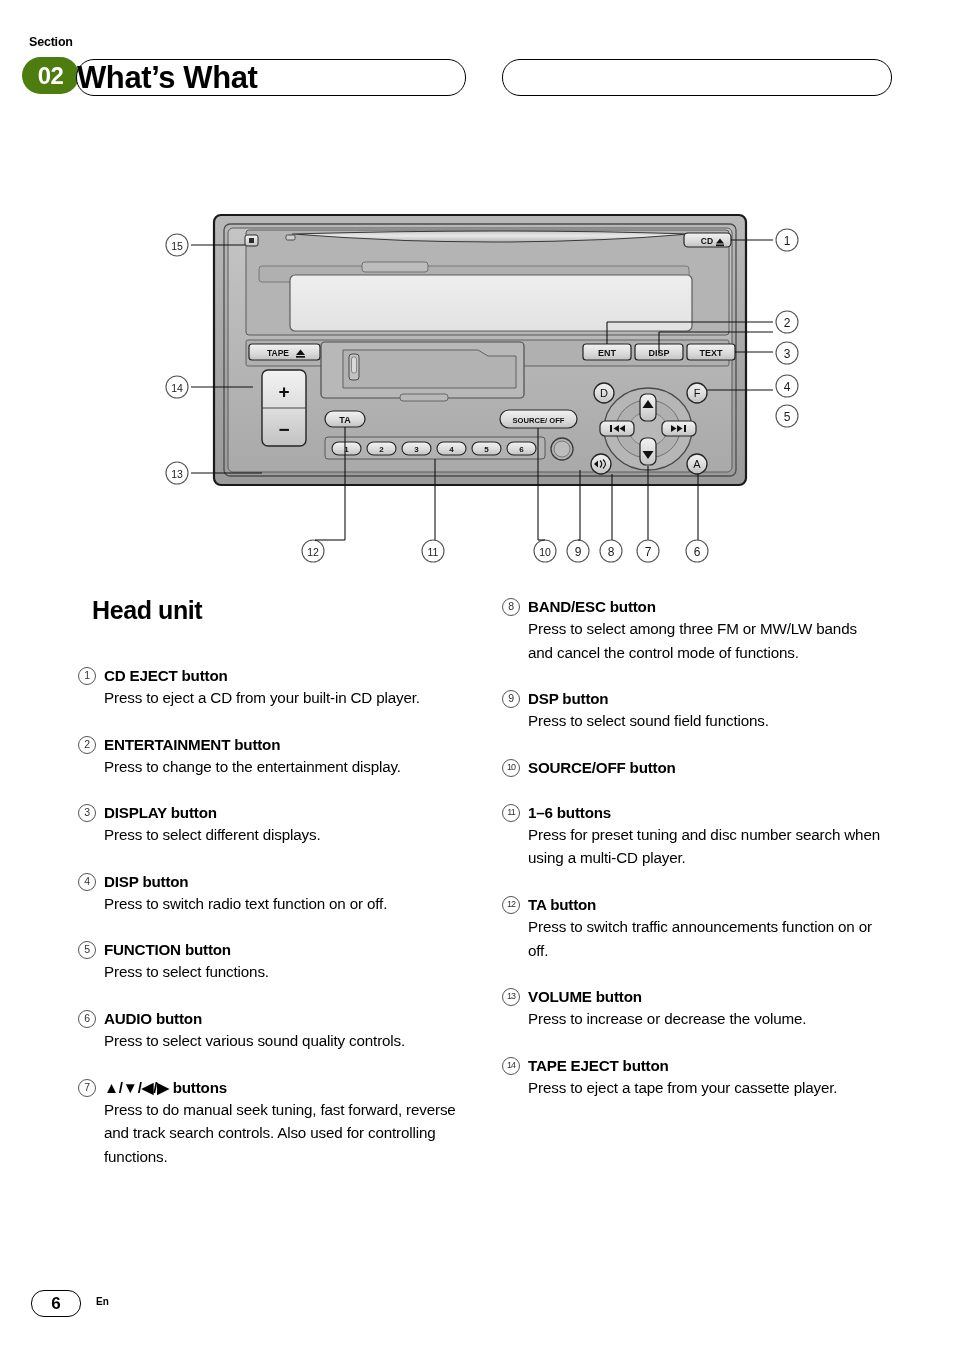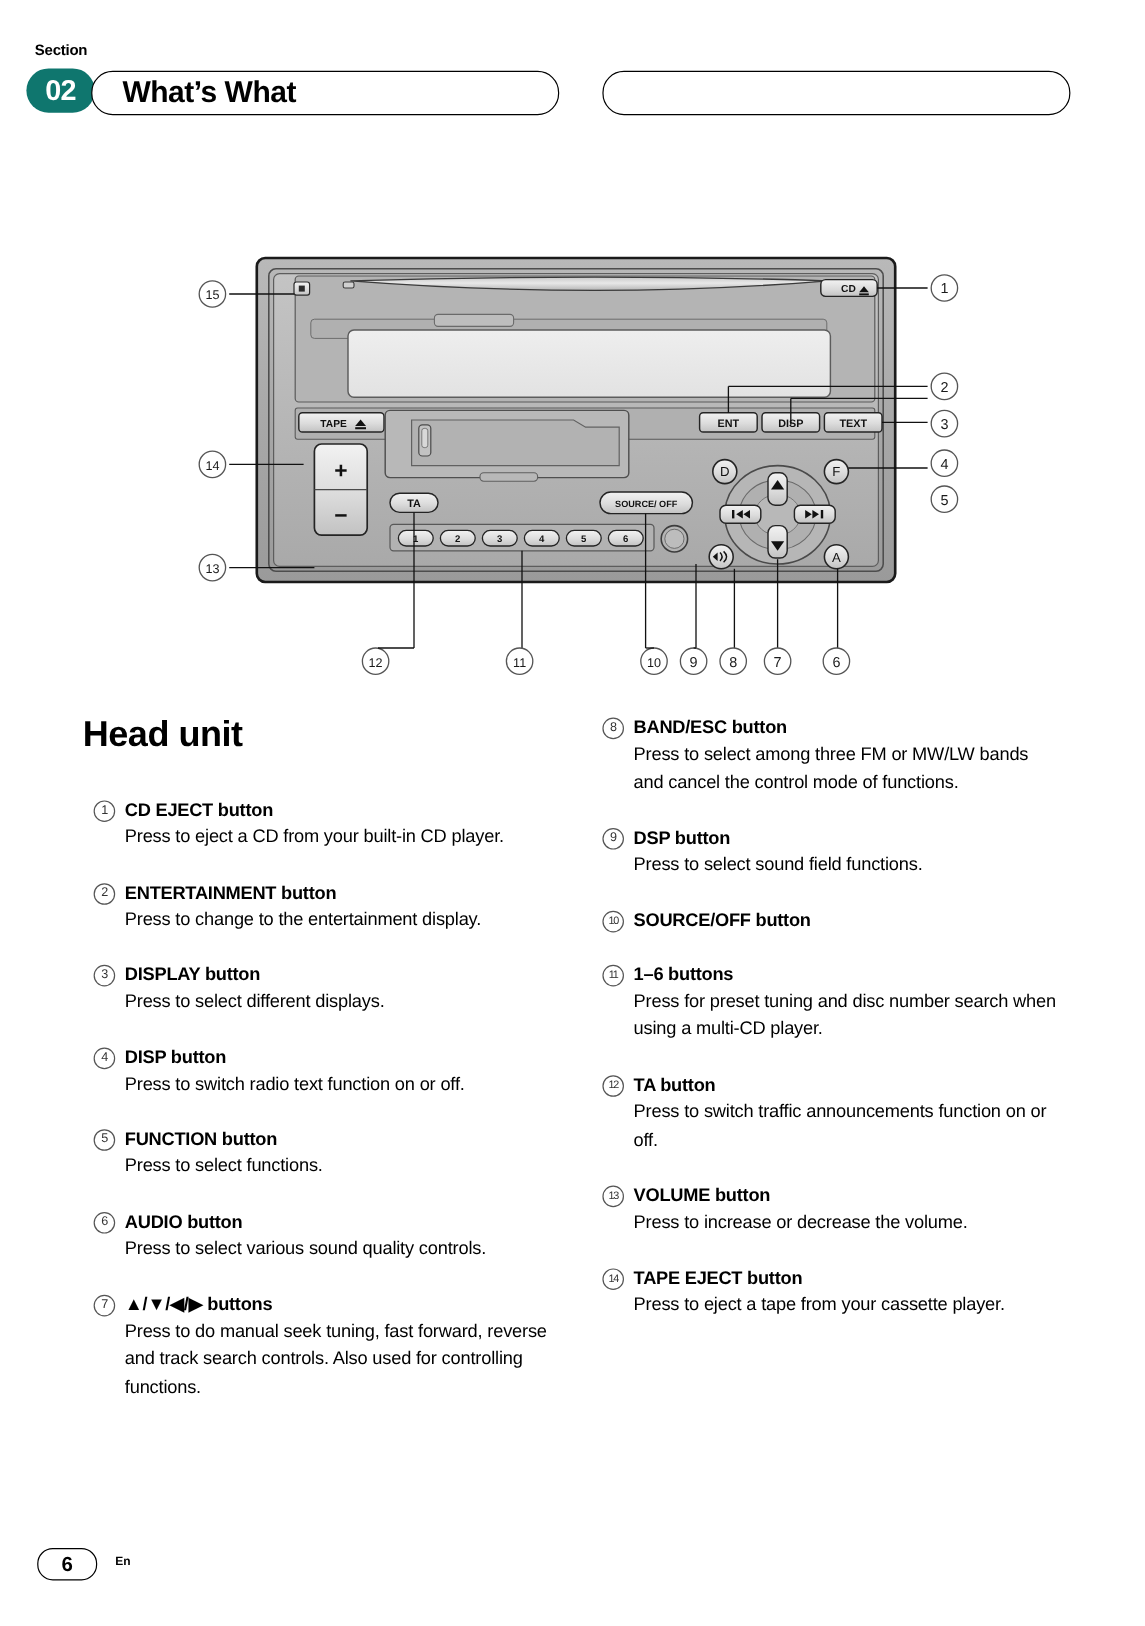--- a/index.html
+++ b/index.html
@@ -26,43 +26,42 @@
     position: absolute;
     left: 29px; top: 35px;
     font-size: 12.5px;
     font-weight: bold;
     letter-spacing: -0.2px;
   }
   #section-badge {
     position: absolute;
     left: 22px; top: 57px;
     width: 57px; height: 37px;
-    background: #0f766e;
+    background: #4d7c0f;
     border-radius: 19px;
     color: #fff;
     font-size: 24px;
     font-weight: bold;
     display: flex;
     align-items: center;
     justify-content: center;
     letter-spacing: -0.5px;
   }
   #header-title-box {
     position: absolute;
     left: 76px; top: 59px;
     width: 388px; height: 35px;
     border: 1.6px solid #000;
     border-radius: 18px;
     background: #fff;
     display: flex;
     align-items: center;
   }
   #header-title {
-    margin-left: 25px;
-    font-size: 25px;
+    font-size: 31px;
     font-weight: bold;
     letter-spacing: -0.4px;
   }
   #header-right-box {
     position: absolute;
     left: 502px; top: 59px;
     width: 388px; height: 35px;
     border: 1.6px solid #000;
     border-radius: 18px;
     background: #fff;
@@ -72,22 +71,22 @@
   #diagram {
     position: absolute;
     left: 0; top: 170px;
     width: 954px; height: 410px;
   }
   #diagram svg { display: block; }
 
   
   #head-unit-title {
     position: absolute;
-    left: 69px; top: 596px;
-    font-size: 30px;
+    left: 92px; top: 596px;
+    font-size: 25px;
     font-weight: bold;
     letter-spacing: -0.4px;
   }
   .col {
     position: absolute;
     width: 380px;
   }
   #col-left { left: 78px; top: 665px; }
   #col-right { left: 502px; top: 596px; }
 

